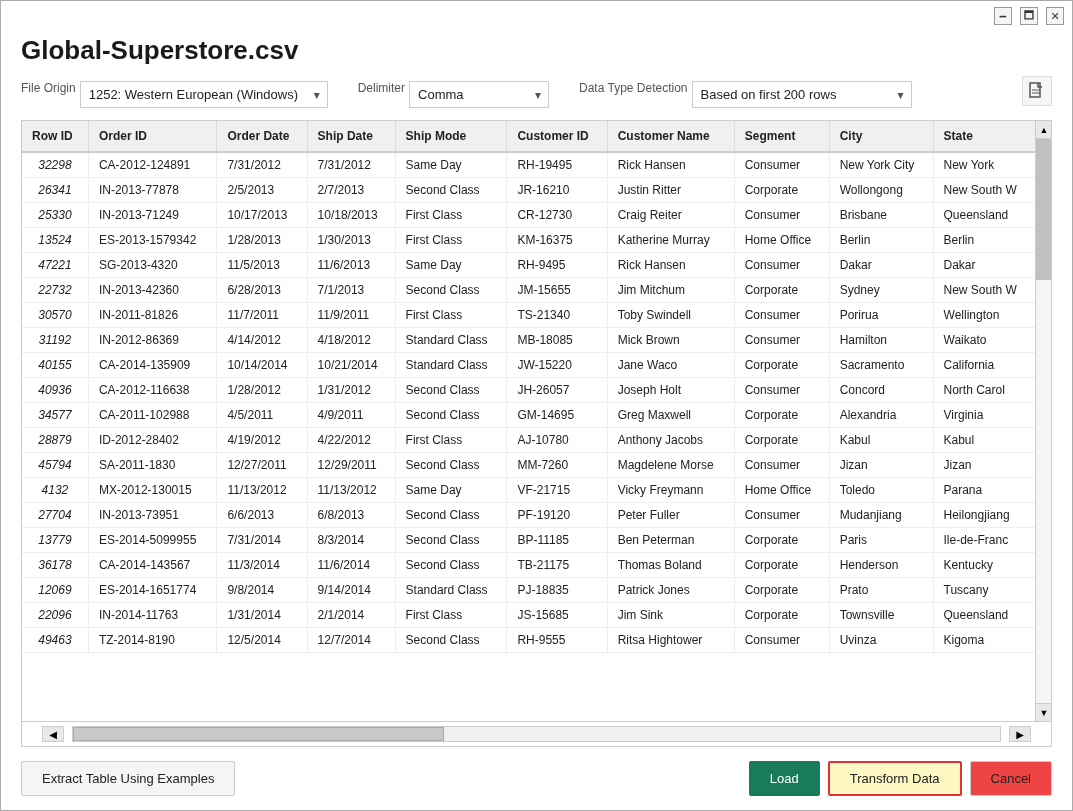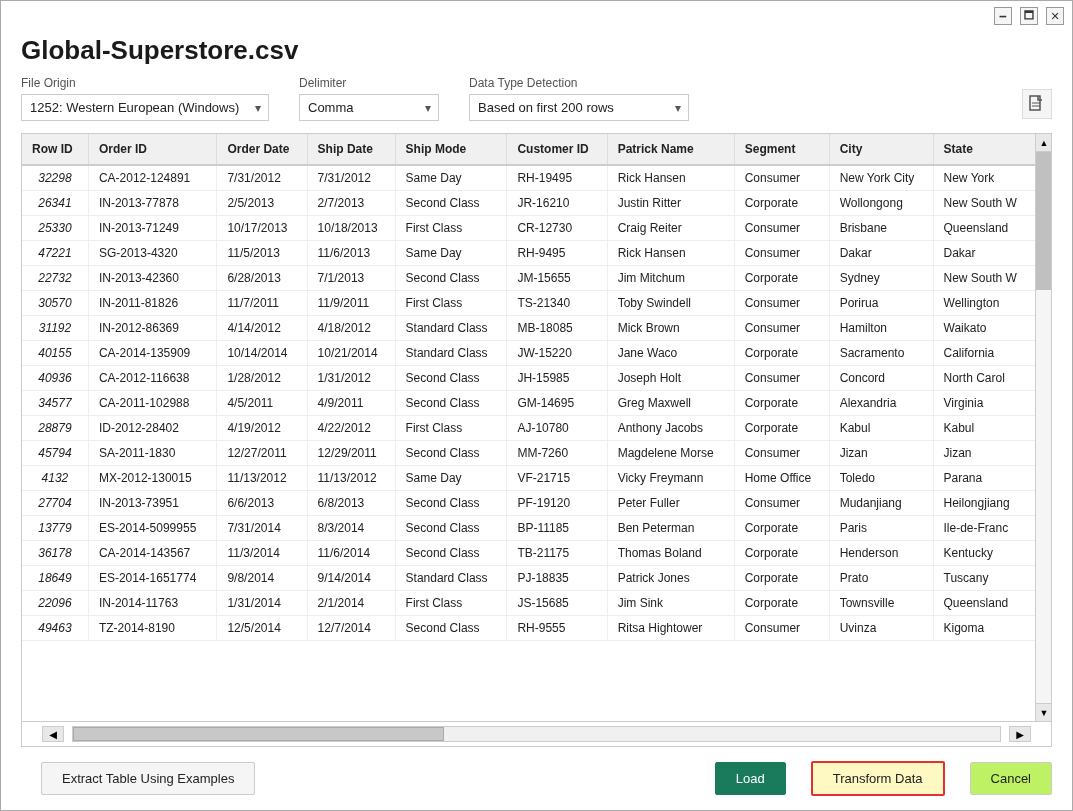--- a/index.html
+++ b/index.html
@@ -52,21 +52,21 @@
       color: #1a1a1a;
     }
     .controls-bar {
       display: flex;
       align-items: flex-end;
       padding: 0 20px 12px 20px;
       gap: 30px;
     }
     .control-group {
       display: flex;
-      flex-direction: column;
+      flex-direction: row;
       gap: 4px;
     }
     .control-label {
       font-size: 12px;
       color: #555;
     }
     .control-select {
       border: 1px solid #ccc;
       background: #fff;
       padding: 5px 28px 5px 8px;
@@ -174,24 +174,22 @@
       position: absolute;
       left: 0;
       top: 0;
       width: 40%;
       height: 100%;
       background: #c8c8c8;
       border: 1px solid #aaa;
     }
     .footer {
       display: flex;
-      align-items: center;
       padding: 14px 20px;
-      gap: 25px;
-      margin-left: 20px;
+      gap: 8px;
     }
     .btn {
       padding: 8px 20px;
       font-size: 13px;
       cursor: pointer;
       border-radius: 2px;
       border: 1px solid #ccc;
       background: #f5f5f5;
       color: #222;
     }
@@ -205,21 +203,21 @@
       border: 1px solid #1a7a5c;
       margin-left: auto;
     }
     .btn-transform {
       background: #fef9c3;
       color: #222;
       border: 2px solid #e53030;
       font-weight: 500;
     }
     .btn-cancel {
-      background: #bef264;
+      background: #ef4444;
       color: #222;
       border: 1px solid #ccc;
     }
     .table-wrapper {
       position: relative;
       display: flex;
       flex: 1;
       overflow: hidden;
     }
     .table-inner {
@@ -318,21 +316,21 @@
       <div class="table-inner">
         <table>
           <thead>
             <tr>
             <th>Row ID</th>
                 <th>Order ID</th>
                 <th>Order Date</th>
                 <th>Ship Date</th>
                 <th>Ship Mode</th>
                 <th>Customer ID</th>
-                <th>Patrick Name</th>
+                <th>Customer Name</th>
                 <th>Segment</th>
                 <th>City</th>
                 <th>State</th>
               </tr>
           </thead>
           <tbody>
           <tr>
                 <td class="row-id">32298</td>
                 <td>CA-2012-124891</td>
                 <td>7/31/2012</td>
@@ -362,20 +360,32 @@
                 <td>10/17/2013</td>
                 <td>10/18/2013</td>
                 <td>First Class</td>
                 <td>CR-12730</td>
                 <td>Craig Reiter</td>
                 <td>Consumer</td>
                 <td>Brisbane</td>
                 <td>Queensland</td>
               </tr>
               <tr>
+                <td class="row-id">13524</td>
+                <td>ES-2013-1579342</td>
+                <td>1/28/2013</td>
+                <td>1/30/2013</td>
+                <td>First Class</td>
+                <td>KM-16375</td>
+                <td>Katherine Murray</td>
+                <td>Home Office</td>
+                <td>Berlin</td>
+                <td>Berlin</td>
+              </tr>
+              <tr>
                 <td class="row-id">47221</td>
                 <td>SG-2013-4320</td>
                 <td>11/5/2013</td>
                 <td>11/6/2013</td>
                 <td>Same Day</td>
                 <td>RH-9495</td>
                 <td>Rick Hansen</td>
                 <td>Consumer</td>
                 <td>Dakar</td>
                 <td>Dakar</td>
@@ -427,21 +437,21 @@
                 <td>Corporate</td>
                 <td>Sacramento</td>
                 <td>California</td>
               </tr>
               <tr>
                 <td class="row-id">40936</td>
                 <td>CA-2012-116638</td>
                 <td>1/28/2012</td>
                 <td>1/31/2012</td>
                 <td>Second Class</td>
-                <td>JH-15985</td>
+                <td>JH-26057</td>
                 <td>Joseph Holt</td>
                 <td>Consumer</td>
                 <td>Concord</td>
                 <td>North Carol</td>
               </tr>
               <tr>
                 <td class="row-id">34577</td>
                 <td>CA-2011-102988</td>
                 <td>4/5/2011</td>
                 <td>4/9/2011</td>
@@ -518,21 +528,21 @@
                 <td>11/3/2014</td>
                 <td>11/6/2014</td>
                 <td>Second Class</td>
                 <td>TB-21175</td>
                 <td>Thomas Boland</td>
                 <td>Corporate</td>
                 <td>Henderson</td>
                 <td>Kentucky</td>
               </tr>
               <tr>
-                <td class="row-id">18649</td>
+                <td class="row-id">12069</td>
                 <td>ES-2014-1651774</td>
                 <td>9/8/2014</td>
                 <td>9/14/2014</td>
                 <td>Standard Class</td>
                 <td>PJ-18835</td>
                 <td>Patrick Jones</td>
                 <td>Corporate</td>
                 <td>Prato</td>
                 <td>Tuscany</td>
               </tr>

